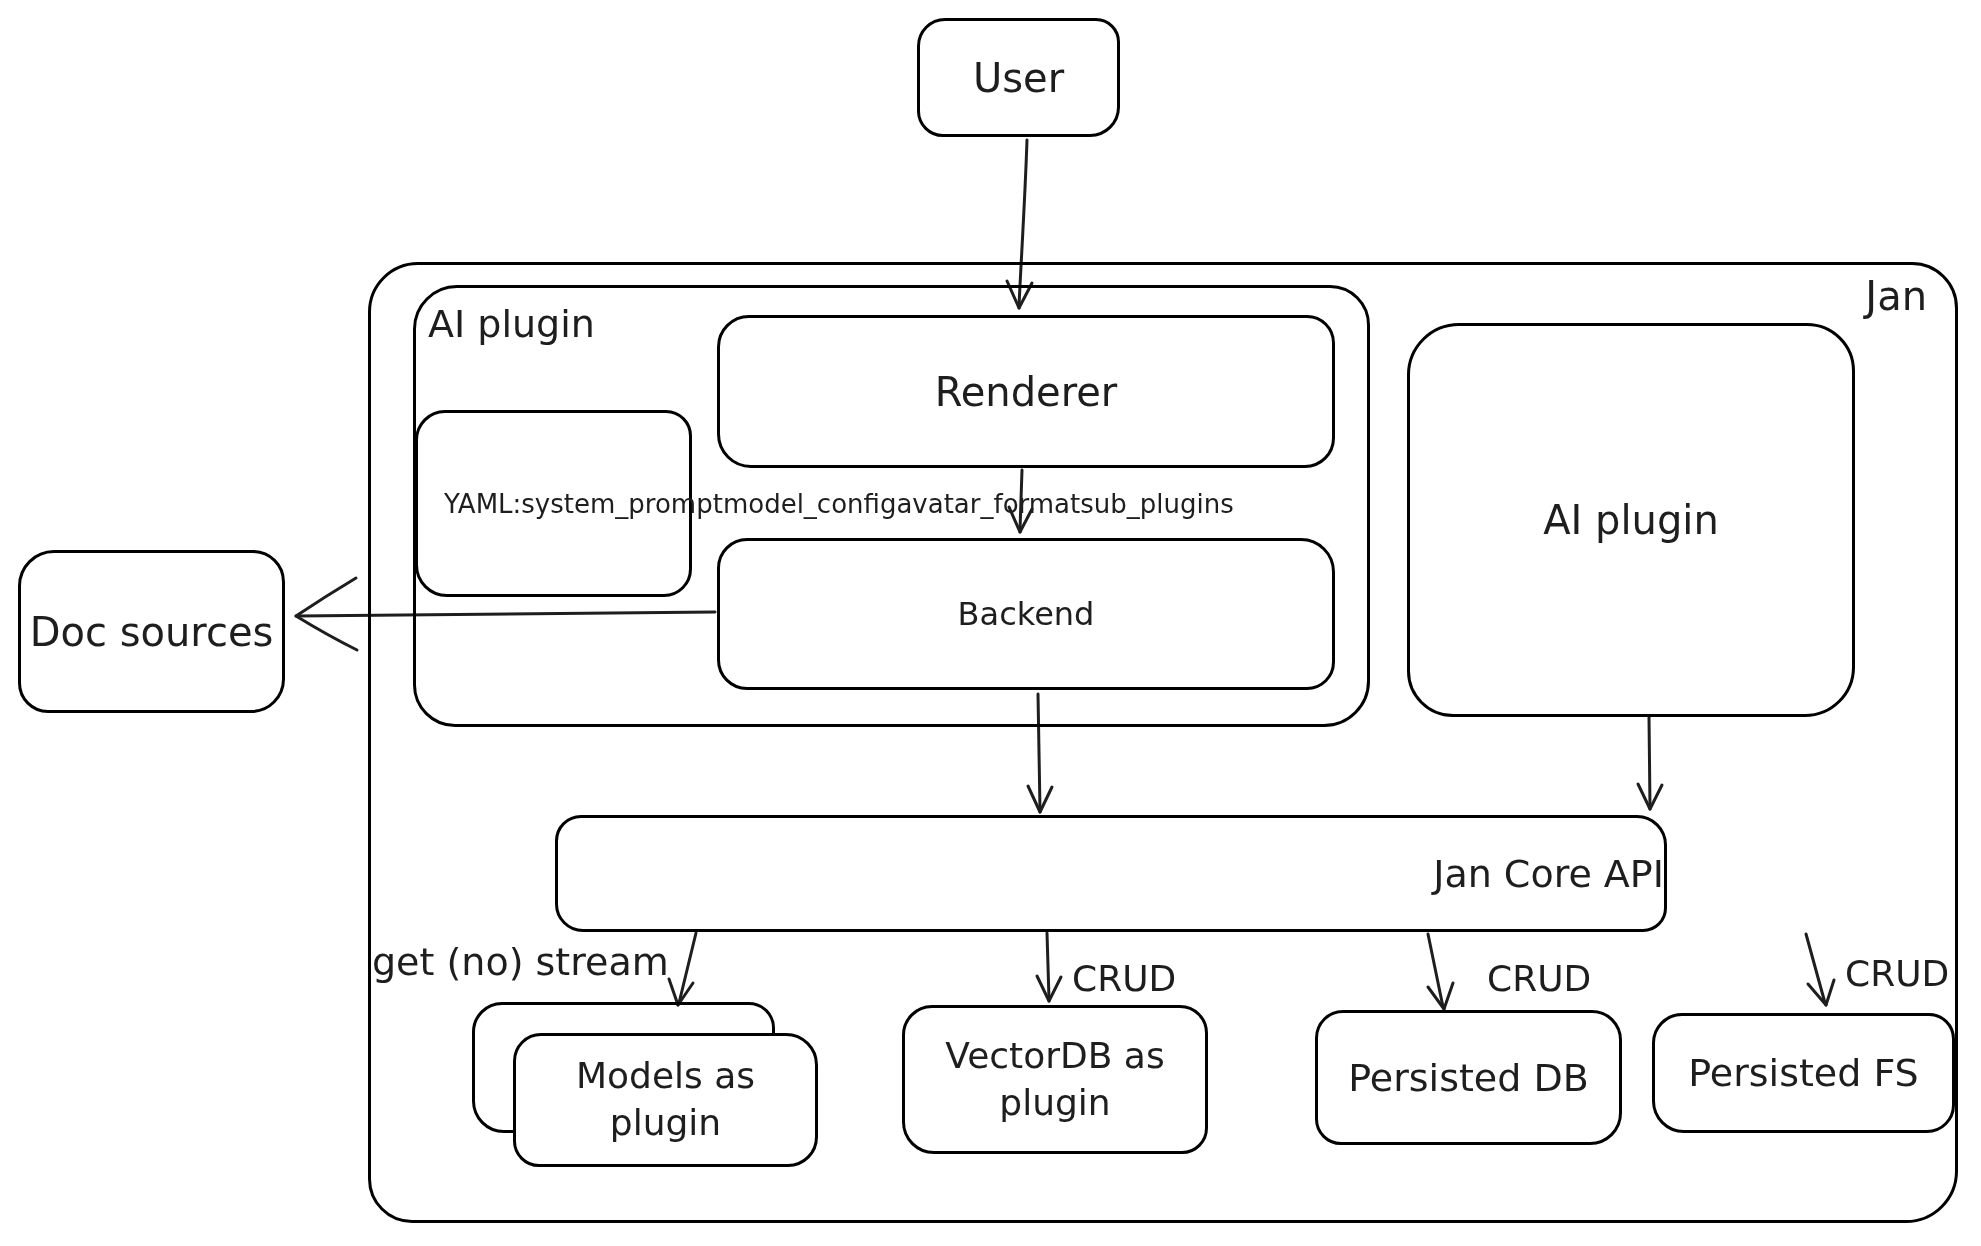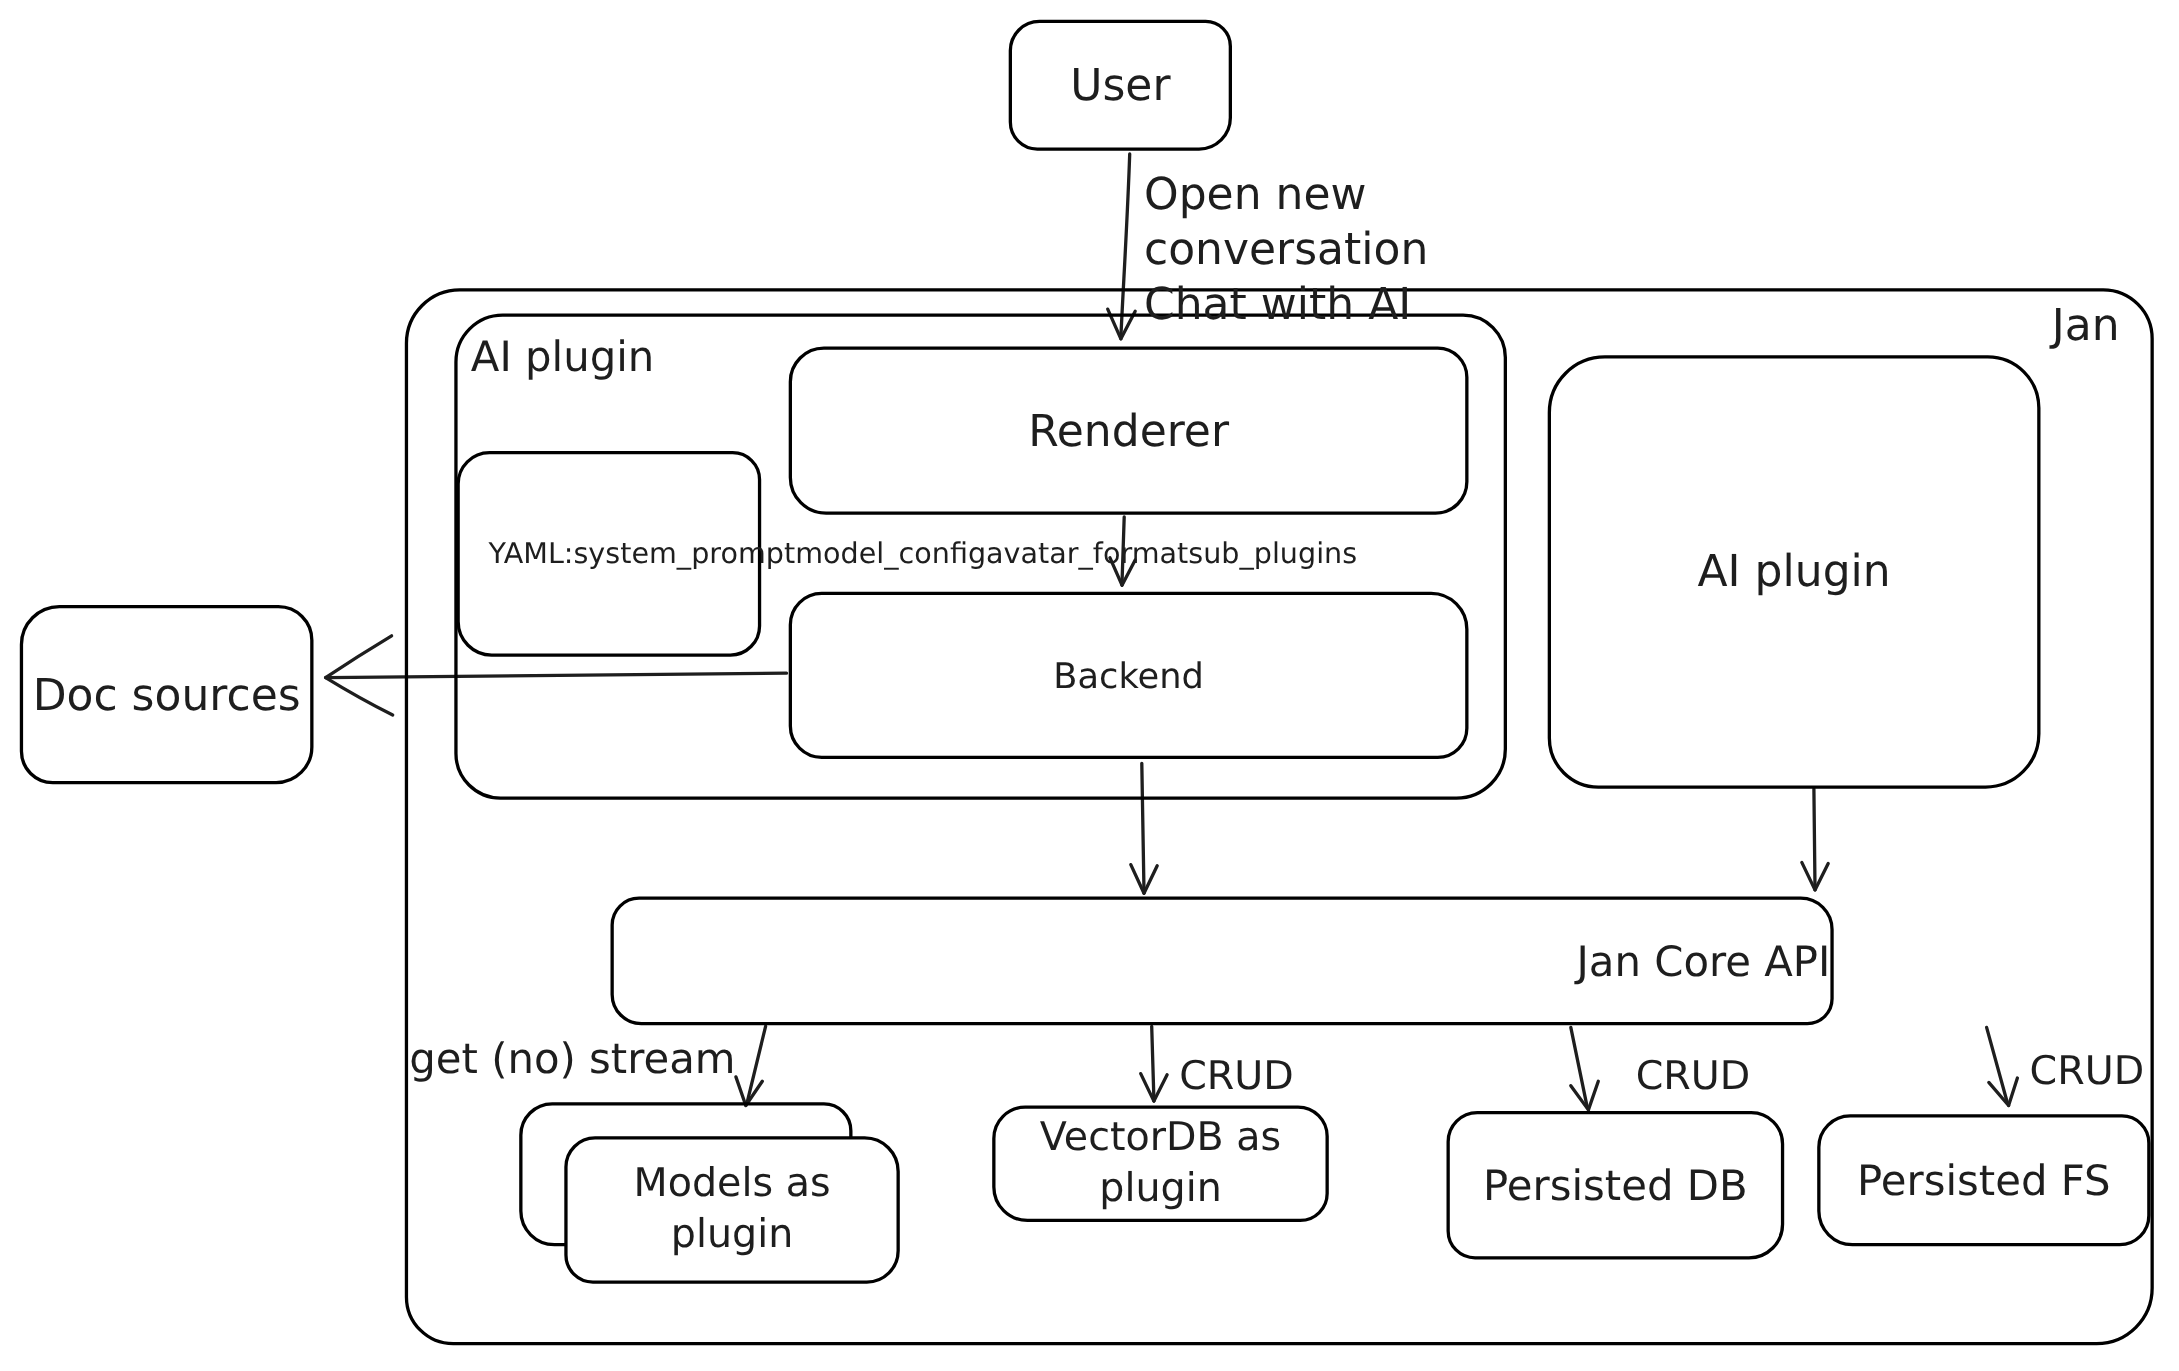--- a/index.html
+++ b/index.html
@@ -158,36 +158,32 @@
 
   <div class="node" style="left:555px; top:815px; width:1112px; height:117px; border-radius:26px 30px 24px 28px; font-size:38px;justify-content:flex-end;">
     <span>Jan Core API</span>
   </div>
 
   <div class="node" style="left:472px; top:1002px; width:303px; height:131px; border-radius:30px 26px 28px 32px;"></div>
   <div class="node filled two-line" style="left:513px; top:1033px; width:305px; height:134px; border-radius:28px 32px 30px 26px; font-size:36px;">
     <span>Models as plugin</span>
   </div>
 
-  <div class="node two-line" style="left:902px; top:1005px; width:306px; height:106px; border-radius:30px 28px 26px 32px; font-size:36px;">
+  <div class="node two-line" style="left:902px; top:1005px; width:306px; height:149px; border-radius:30px 28px 26px 32px; font-size:36px;">
     <span>VectorDB as plugin</span>
   </div>
 
   <div class="node" style="left:1315px; top:1010px; width:307px; height:135px; border-radius:28px 30px 32px 26px; font-size:38px;">
     <span>Persisted DB</span>
   </div>
 
   <div class="node" style="left:1652px; top:1013px; width:303px; height:120px; border-radius:30px 26px 28px 32px; font-size:38px;">
     <span>Persisted FS</span>
   </div>
 
-  <div class="free-label" style="left:1040px; top:152px; font-size:40px; line-height:50px; white-space:normal; width:460px;">
-    <div>Open new conversation</div>
-    <div>Chat with AI</div>
-  </div>
 
   <div class="free-label" style="left:372px; top:940px; font-size:38px;">get (no) stream</div>
 
   <div class="free-label" style="left:1072px; top:958px; font-size:36px;">CRUD</div>
 
   <div class="free-label" style="left:1487px; top:958px; font-size:36px;">CRUD</div>
 
   <div class="free-label" style="left:1845px; top:953px; font-size:36px;">CRUD</div>
 
 </div>

